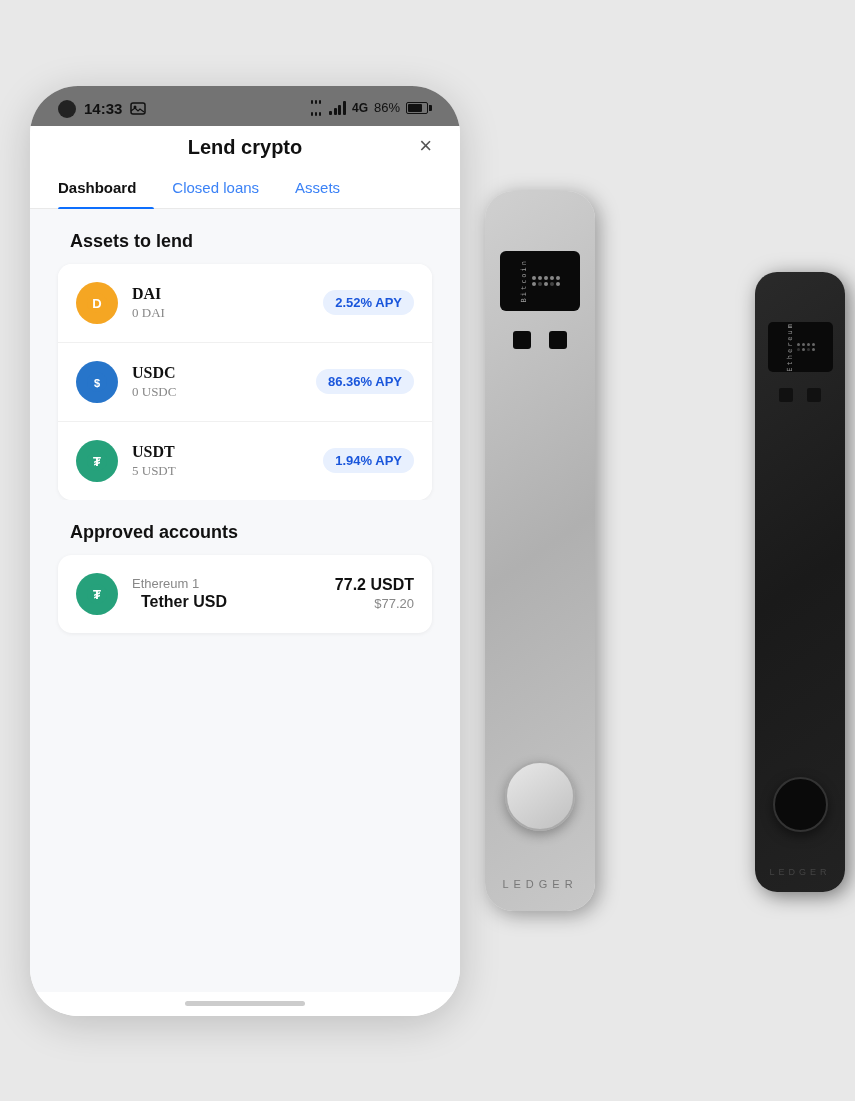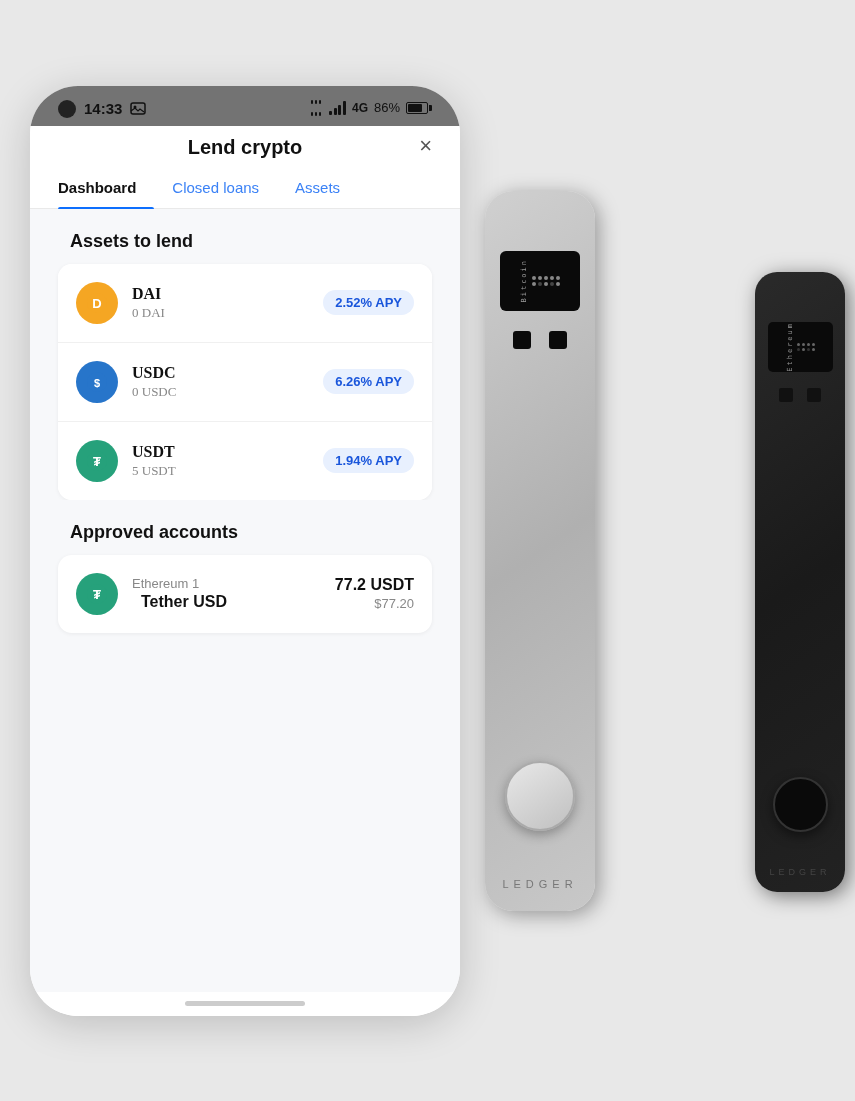--- a/index.html
+++ b/index.html
@@ -524,21 +524,21 @@
           <div class="asset-icon icon-usdc">
             <svg width="24" height="24" viewBox="0 0 24 24" fill="none">
               <circle cx="12" cy="12" r="10" fill="#2775ca"></circle>
               <text x="12" y="17" text-anchor="middle" font-size="11" font-weight="900" fill="white" font-family="Arial">$</text>
             </svg>
           </div>
           <div class="asset-info">
             <div class="asset-name">USDC</div>
             <div class="asset-balance">0 USDC</div>
           </div>
-          <div class="apy-badge">6.26% APY</div>
+          <div class="apy-badge">86.36% APY</div>
         </div>
 
         <div class="asset-row">
           <div class="asset-icon icon-usdt">
             <svg width="24" height="24" viewBox="0 0 24 24" fill="none">
               <circle cx="12" cy="12" r="10" fill="#26a17b"></circle>
               <text x="12" y="17" text-anchor="middle" font-size="13" font-weight="900" fill="white" font-family="Arial">₮</text>
             </svg>
           </div>
           <div class="asset-info">

